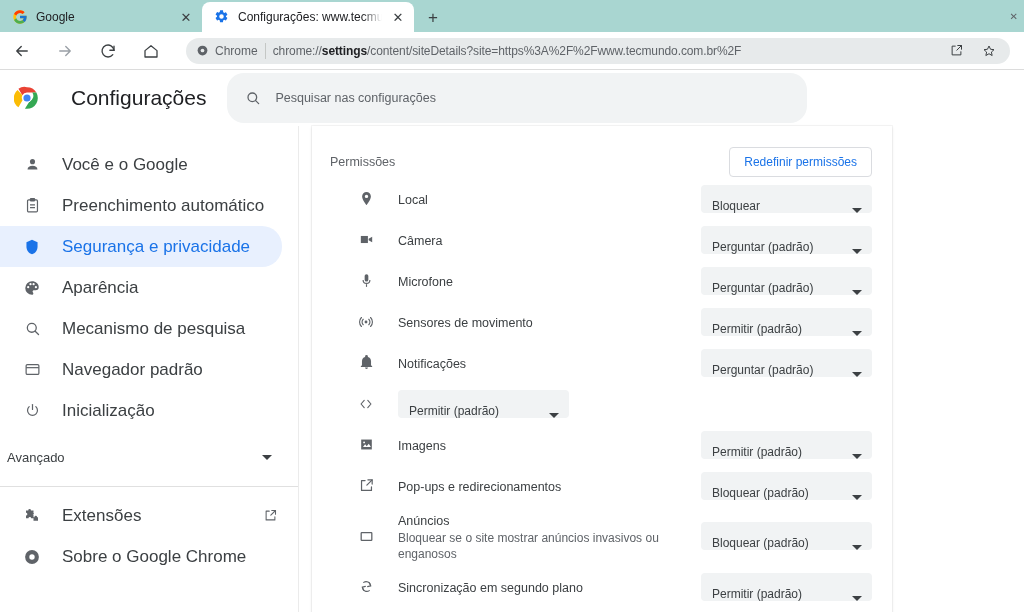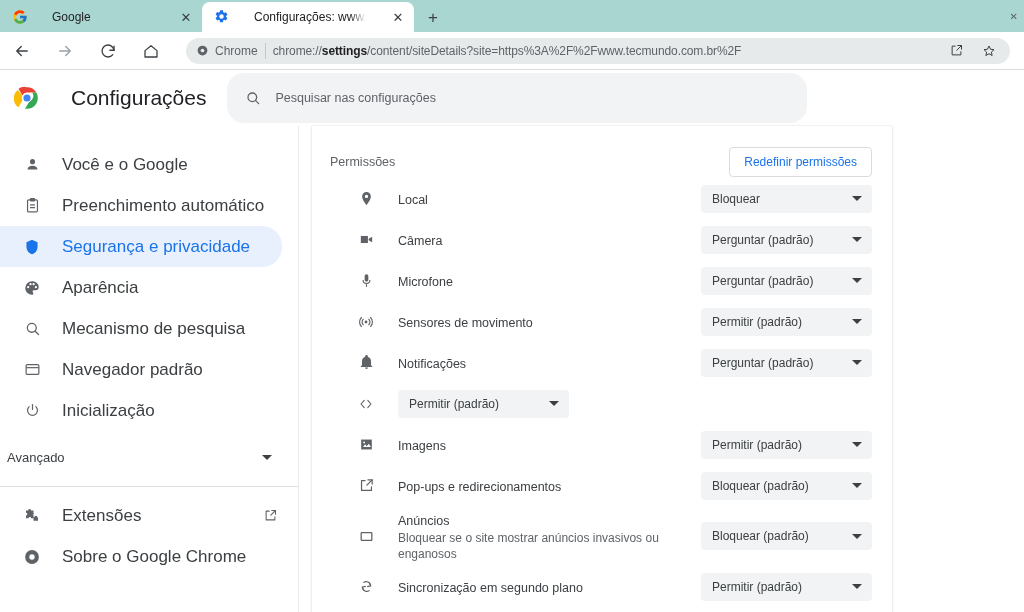--- a/index.html
+++ b/index.html
@@ -11,21 +11,21 @@
   }
 
   
   .tabstrip {
     height: 32px; background: #a9d6d1;
     display: flex; align-items: flex-end;
     position: relative;
   }
   .tab {
     height: 30px; display: flex; align-items: center;
-    padding: 0 8px 0 12px; gap: 24px;
+    padding: 0 8px 0 12px; gap: 8px;
     border-radius: 8px 8px 0 0;
     font-size: 12px; color: #3c4043;
     position: relative; flex: 0 0 auto;
   }
   .tab.inactive { width: 202px; background: transparent; }
   .tab.active { width: 212px; background: #ffffff; }
   .tab-favicon { width: 16px; height: 16px; flex: 0 0 16px; position: relative; }
   .tab-title {
     flex: 1; white-space: nowrap; overflow: hidden;
     font-size: 12px; color: #202124;
@@ -174,21 +174,21 @@
   }
   .perm-text { flex: 1; min-width: 0; padding-right: 14px; }
   .perm-label { font-size: 12.5px; color: #3c4043; white-space: nowrap; }
   .perm-sub {
     font-size: 12px; color: #5f6368; line-height: 16px;
     margin-top: 1px; max-width: 290px;
   }
   .perm-select {
     width: 171px; height: 28px; flex: 0 0 171px;
     background: #f1f3f4; border-radius: 4px;
-    display: flex; align-items: center; justify-content: space-between;
+    display: flex; align-items: flex-end; justify-content: space-between;
     padding: 0 10px 0 11px;
     font-size: 12px; color: #3c4043;
   }
   .caret {
     width: 0; height: 0;
     border-left: 5px solid transparent;
     border-right: 5px solid transparent;
     border-top: 5px solid #3c4043;
   }
 </style>

